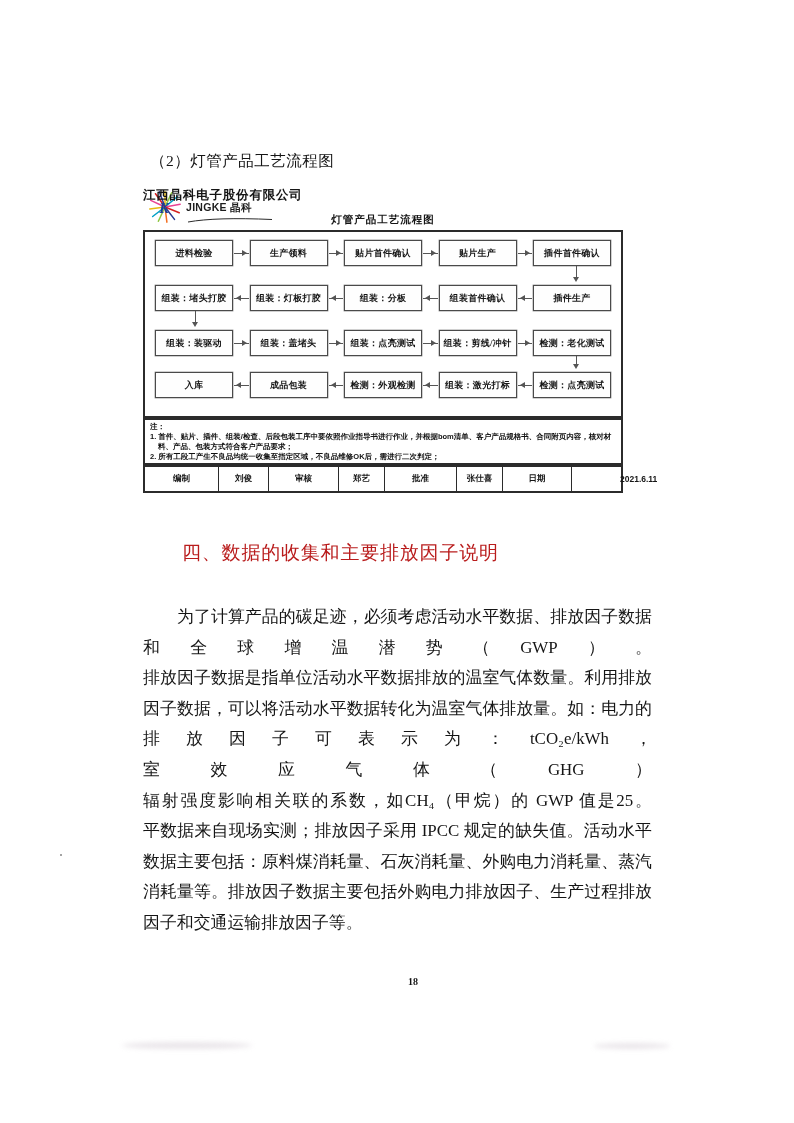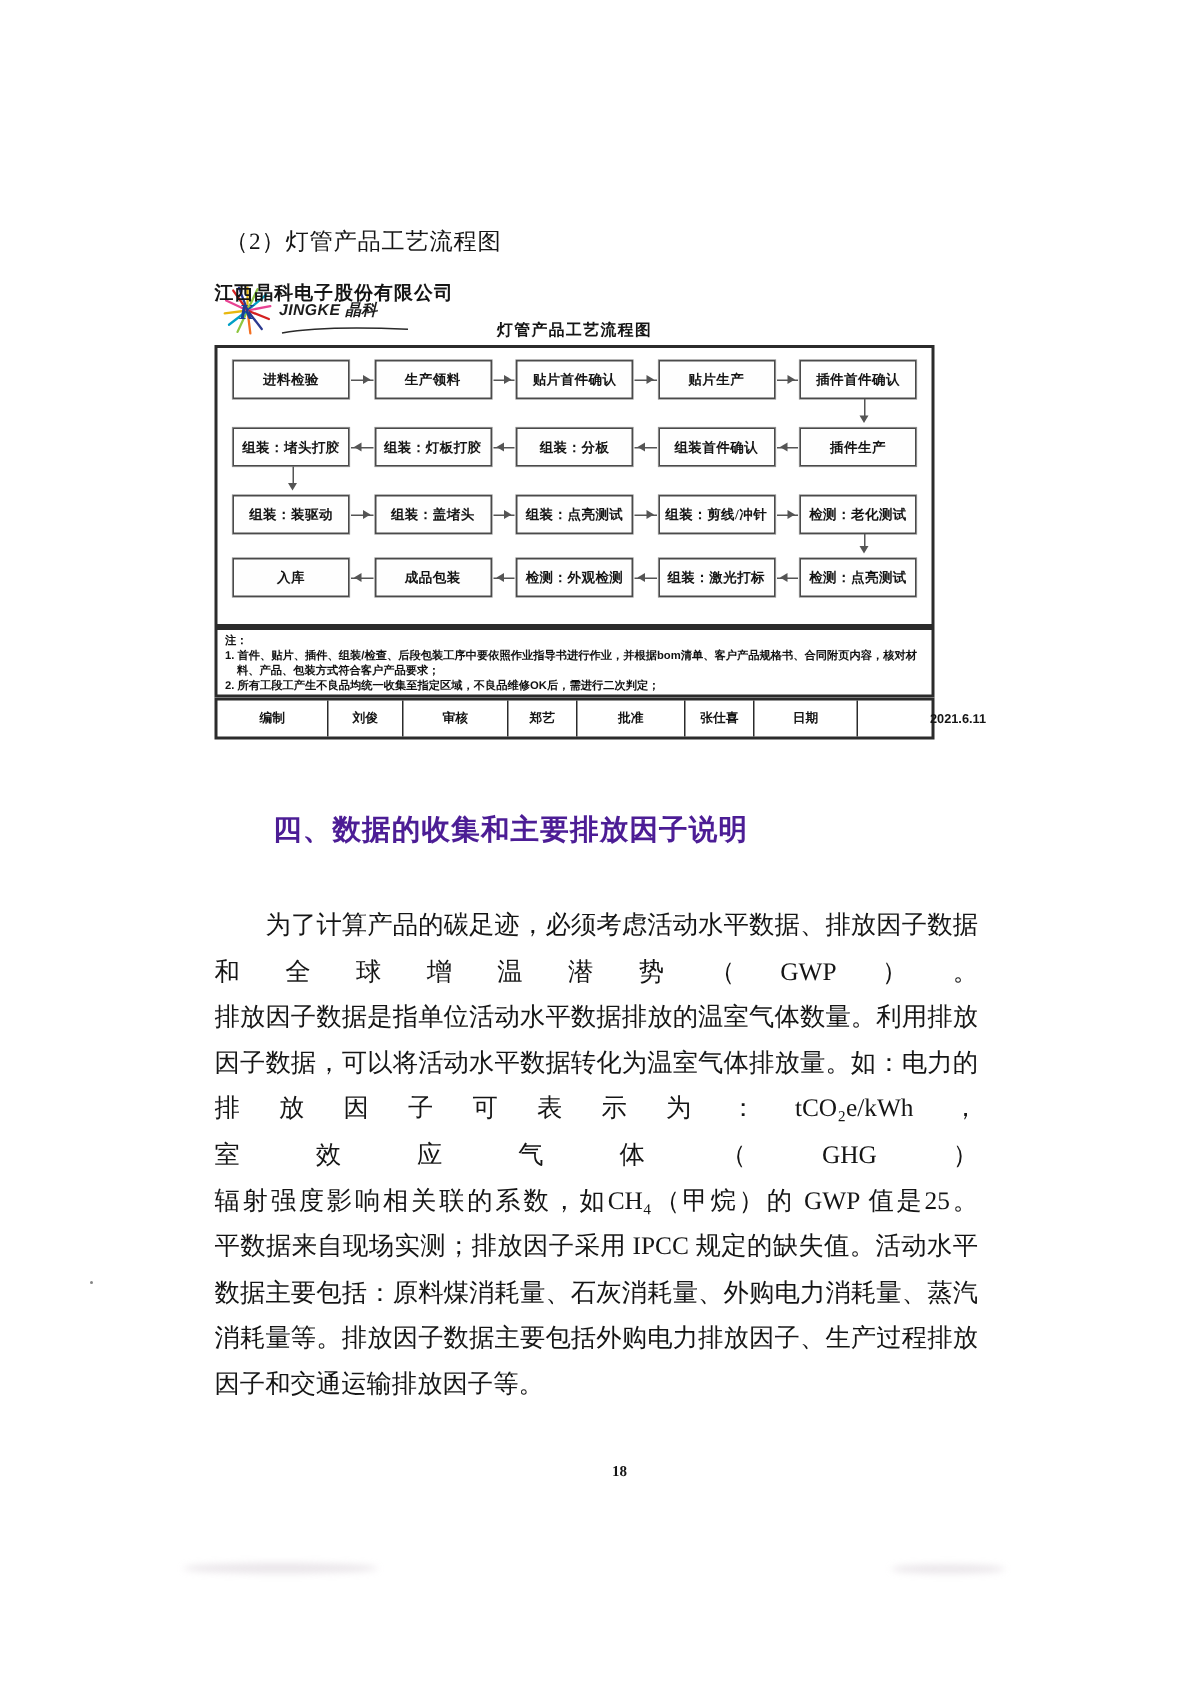--- a/index.html
+++ b/index.html
@@ -4,21 +4,21 @@
 <style>
   html,body{margin:0;padding:0;background:#ffffff;}
   .page{position:relative;width:794px;height:1123px;background:#ffffff;overflow:hidden;
         font-family:"Liberation Serif",serif;color:#151515;}
 
   .h1{position:absolute;left:150px;top:151px;font-size:15.5px;letter-spacing:.5px;}
 
   
   .logo{position:absolute;left:146px;top:188px;display:flex;align-items:flex-start;}
   .logo svg.burst{width:38px;height:38px;}
-  .brandwrap{margin-left:2px;margin-top:9px;font-style:italic;}
+  .brandwrap{margin-left:2px;margin-top:9px;}
   .brand{font-family:"Liberation Sans",sans-serif;font-weight:bold;font-size:10.5px;color:#1c1c1c;letter-spacing:.3px;}
   .swoosh{display:block;margin-top:1px;}
 
   .company{position:absolute;left:143px;width:480px;top:187px;text-align:left;
            font-weight:bold;font-size:12.5px;letter-spacing:.8px;}
   .subtitle{position:absolute;left:143px;width:480px;top:213px;text-align:center;
             font-weight:bold;font-size:10.5px;letter-spacing:1px;}
 
   
   .fc{position:absolute;left:143px;top:230px;width:480px;height:188px;box-sizing:border-box;
@@ -43,21 +43,21 @@
 
   
   .sig{position:absolute;left:143px;top:465px;width:480px;height:28px;box-sizing:border-box;
        border:2px solid #2b2b2b;background:#fff;display:flex;}
   .sc{box-sizing:border-box;border-right:1.5px solid #2b2b2b;flex:none;
       font-family:"Liberation Sans",sans-serif;font-weight:bold;font-size:8.5px;
       display:flex;align-items:center;justify-content:center;white-space:nowrap;}
   .sc:last-child{border-right:none;flex:1;margin-left:48px;}
 
   .h2{position:absolute;left:182px;top:540px;font-family:"Liberation Sans",sans-serif;
-      font-weight:bold;font-size:19px;letter-spacing:.8px;color:#4c1d95;}
+      font-weight:normal;font-size:19px;letter-spacing:.8px;color:#b91c1c;}
 
   .bodytext{position:absolute;left:143px;top:586px;width:509px;margin-top:16px;}
   .bl{font-size:16.9px;line-height:30.6px;height:30.6px;text-align:justify;text-align-last:justify;
       word-break:keep-all;overflow:hidden;}
   .bl.first{padding-left:34px;box-sizing:border-box;}
   .bl.last{text-align-last:left;}
 
   .pageno{position:absolute;left:143px;width:540px;top:976px;text-align:center;
           font-weight:bold;font-size:10px;}
 

